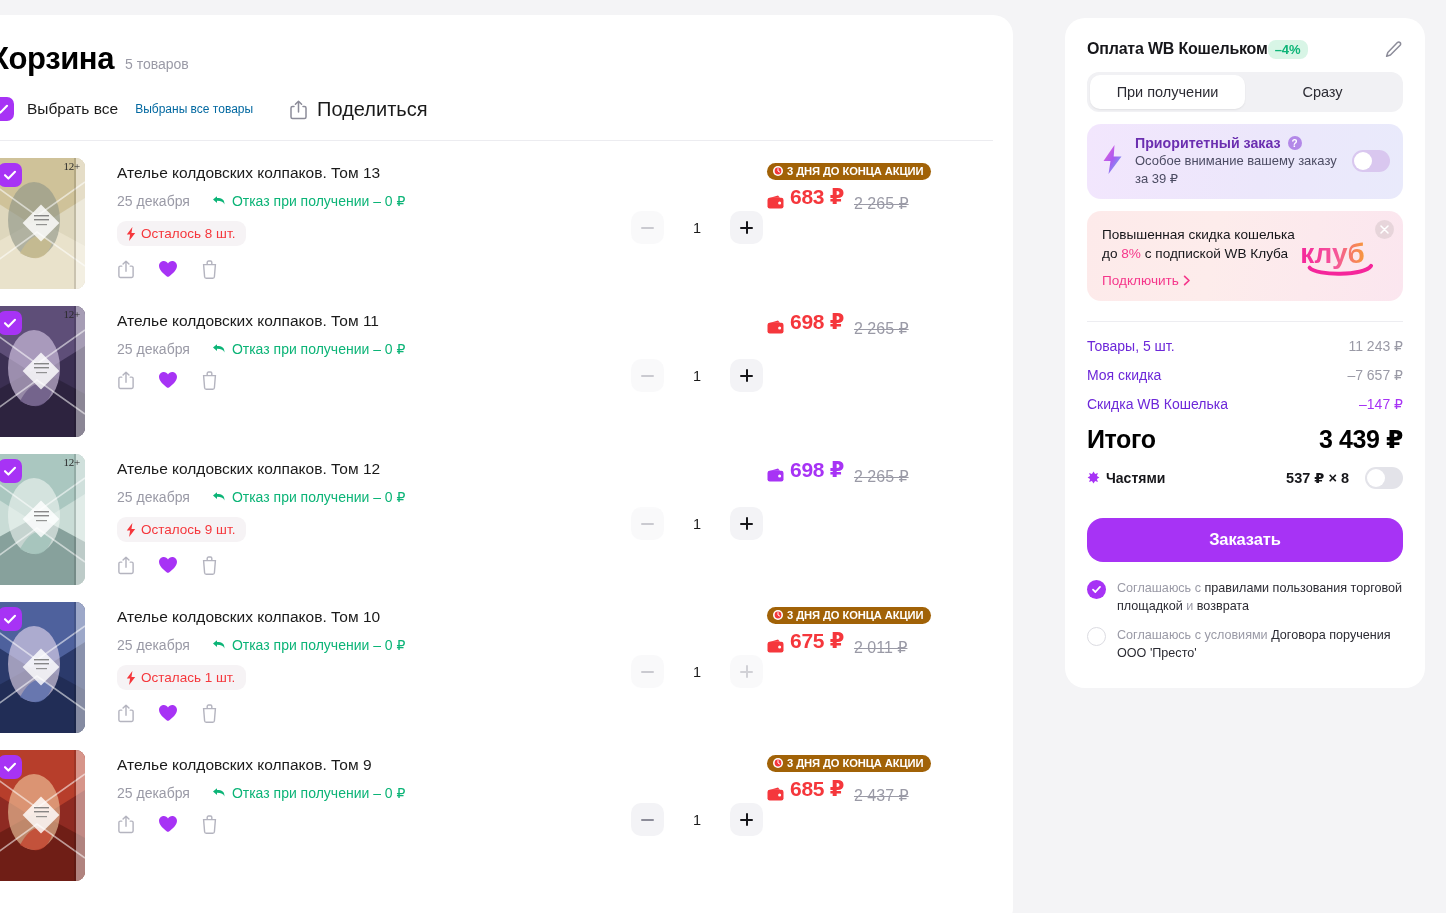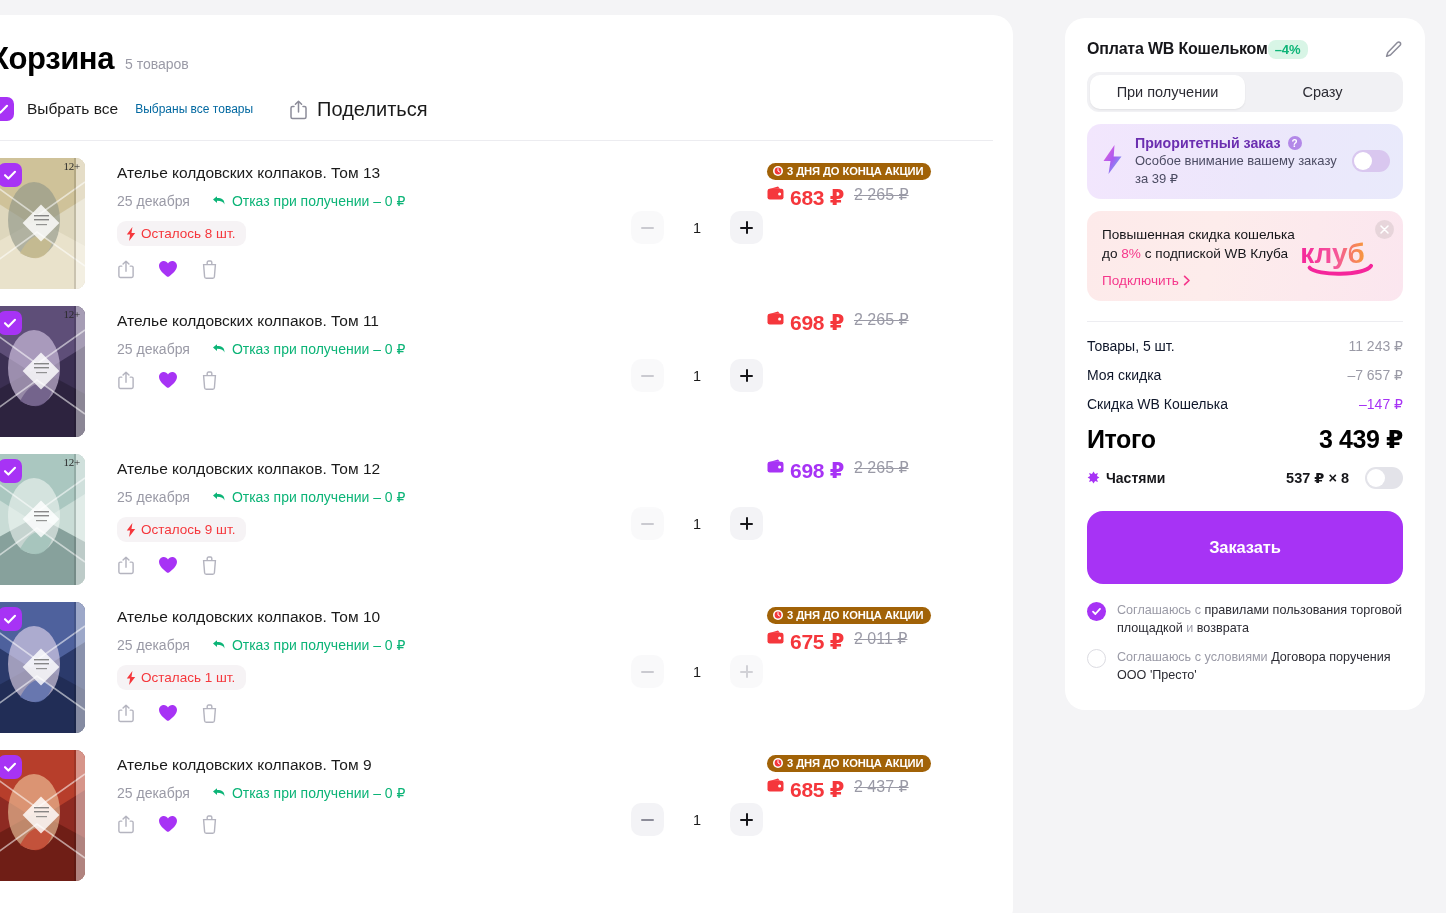--- a/index.html
+++ b/index.html
@@ -83,21 +83,21 @@
   .qbtn.dis .qplus:before,.qbtn.dis .qplus:after{background:#9a9aa6;}
   .qval{flex:1;text-align:center;font-size:14.5px;color:#1a1a1a;}
 
   .price-col{width:230px;flex:none;padding-top:4px;text-align:left;padding-left:4px;}
   .promo-badge{
     display:inline-flex;align-items:center;gap:4px;background:#a16207;color:#fff;
     border-radius:11px;padding:2px 8px 3px 6px;font-size:11.2px;font-weight:700;
     letter-spacing:-0.1px;margin-bottom:5px;white-space:nowrap;
   }
   .price-line{display:flex;align-items:baseline;gap:10px;}
-  .cur{font-size:21px;font-weight:700;letter-spacing:-0.3px;display:flex;align-items:flex-start;gap:6px;}
+  .cur{font-size:21px;font-weight:700;letter-spacing:-0.3px;display:flex;align-items:flex-end;gap:6px;}
   .cur.red{color:#f5373c;}
   .cur.vio{color:#a733f5;}
   .old{font-size:16px;color:#9a9aa6;text-decoration:line-through;}
 
   
   .side{
     position:absolute;left:1065px;top:18px;width:360px;
     background:#fff;border-radius:20px;padding:22px 22px 26px 22px;
   }
   .pay-head{display:flex;align-items:flex-start;}
@@ -145,33 +145,33 @@
   .club-l1 b{color:#f5378b;font-weight:400;}
   .club-link{font-size:13.6px;color:#f5378b;margin-top:9px;display:flex;align-items:center;gap:4px;cursor:pointer;}
   .club-logo{width:90px;flex:none;margin-top:11px;margin-right:-2px;}
   .club-x{
     position:absolute;right:9px;top:9px;width:19px;height:19px;border-radius:50%;
     background:rgba(160,150,150,.22);display:flex;align-items:center;justify-content:center;cursor:pointer;
   }
 
   .sum-sep{height:1px;background:#ededf1;margin:20px 0 16px 0;}
   .sum{display:flex;justify-content:space-between;align-items:baseline;margin-bottom:13px;}
-  .sum .k{font-size:14px;color:#0f172a;}
+  .sum .k{font-size:14px;color:#6d28d9;}
   .sum .v{font-size:14px;color:#9a9aa6;}
   .sum .v.vio{color:#a733f5;}
   .total{display:flex;justify-content:space-between;align-items:baseline;margin-top:1px;}
   .total .k{font-size:25px;font-weight:700;letter-spacing:-0.4px;color:#000;}
   .total .v{font-size:25px;font-weight:700;letter-spacing:-0.4px;color:#000;}
 
   .parts{display:flex;align-items:center;margin-top:13px;}
   .parts-l{display:flex;align-items:center;gap:6px;font-size:14px;font-weight:700;color:#16161a;}
   .parts-v{margin-left:auto;font-size:14.5px;font-weight:700;color:#16161a;margin-right:16px;}
 
   .order-btn{
-    width:100%;margin-top:22px;height:73px;border:none;border-radius:16px;
+    width:100%;margin-top:29px;height:44px;border:none;border-radius:16px;
     background:#a733f5;color:#fff;font-size:16.5px;font-weight:700;cursor:pointer;
     font-family:inherit;letter-spacing:-0.1px;
   }
   .agree{display:flex;gap:11px;margin-top:17px;align-items:flex-start;}
   .agree2{display:flex;gap:11px;margin-top:11px;align-items:flex-start;}
   .acb{
     width:19px;height:19px;border-radius:50%;background:#a733f5;flex:none;margin-top:1px;
     display:flex;align-items:center;justify-content:center;cursor:pointer;
   }
   .acb.off{background:#fff;border:1.4px solid #dcdce2;}

